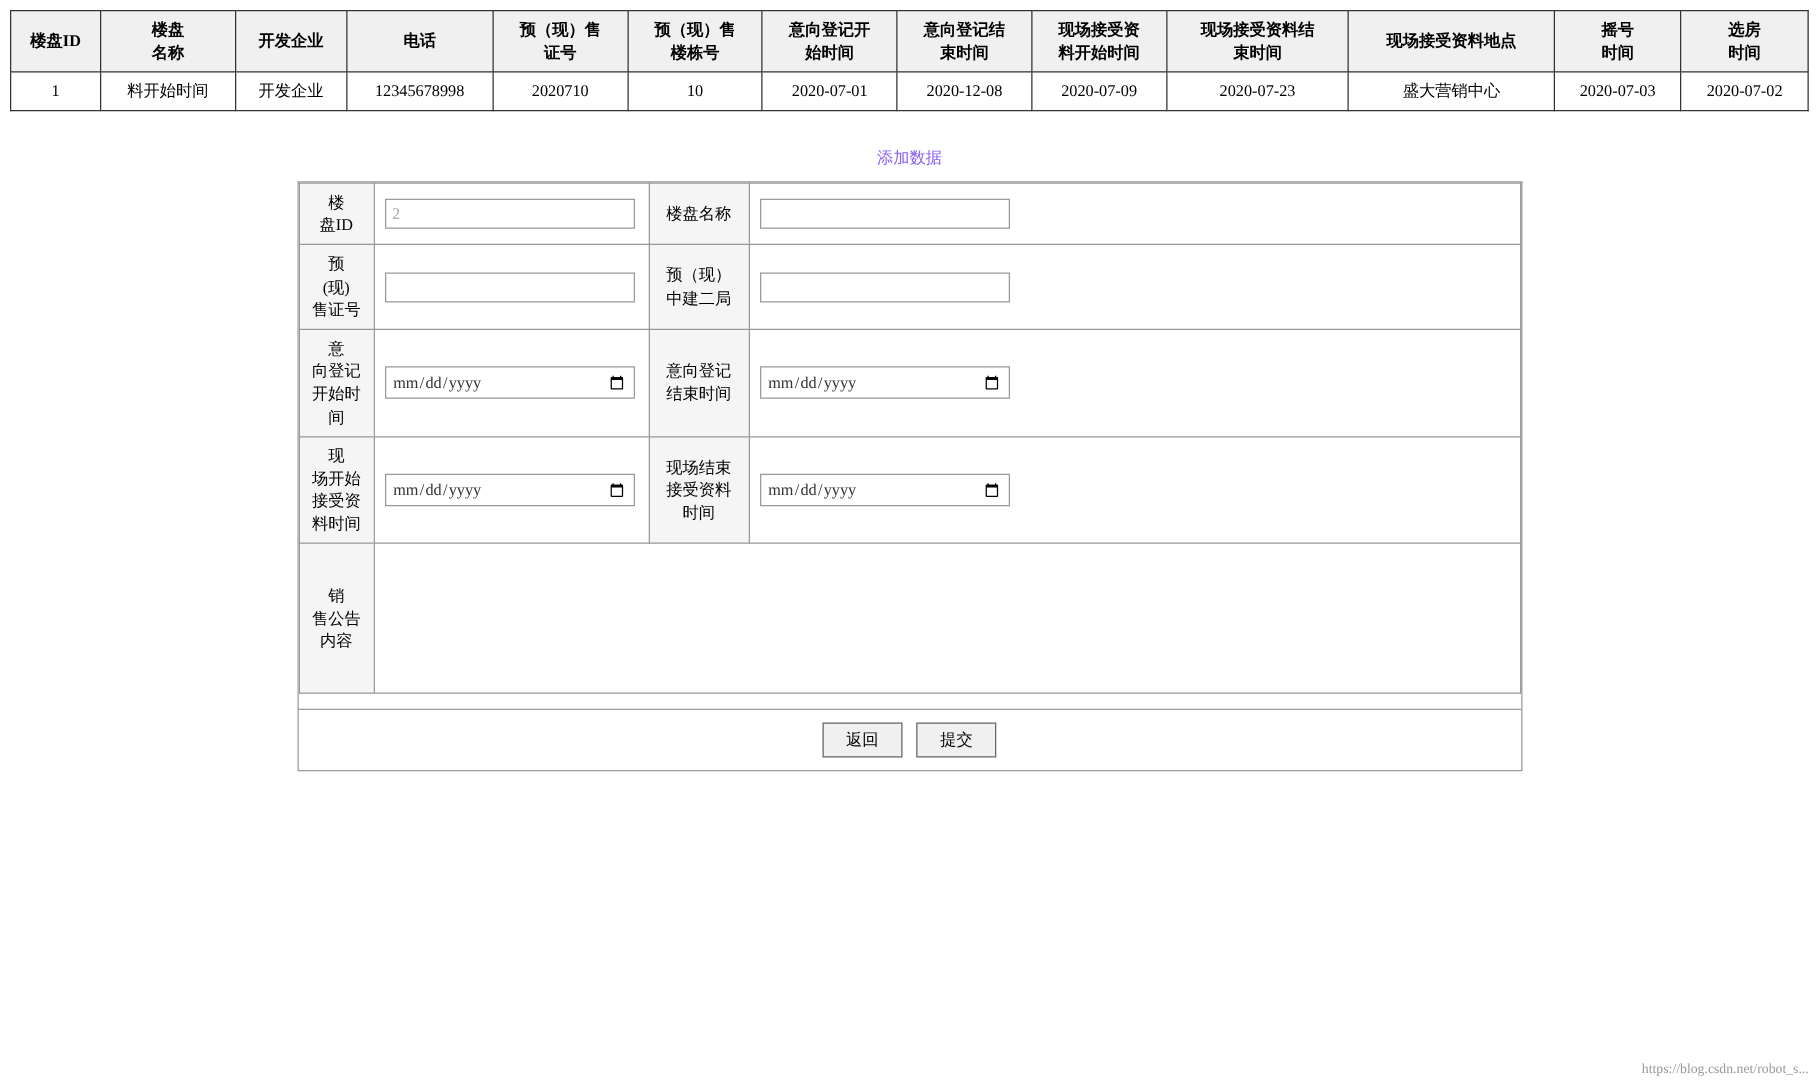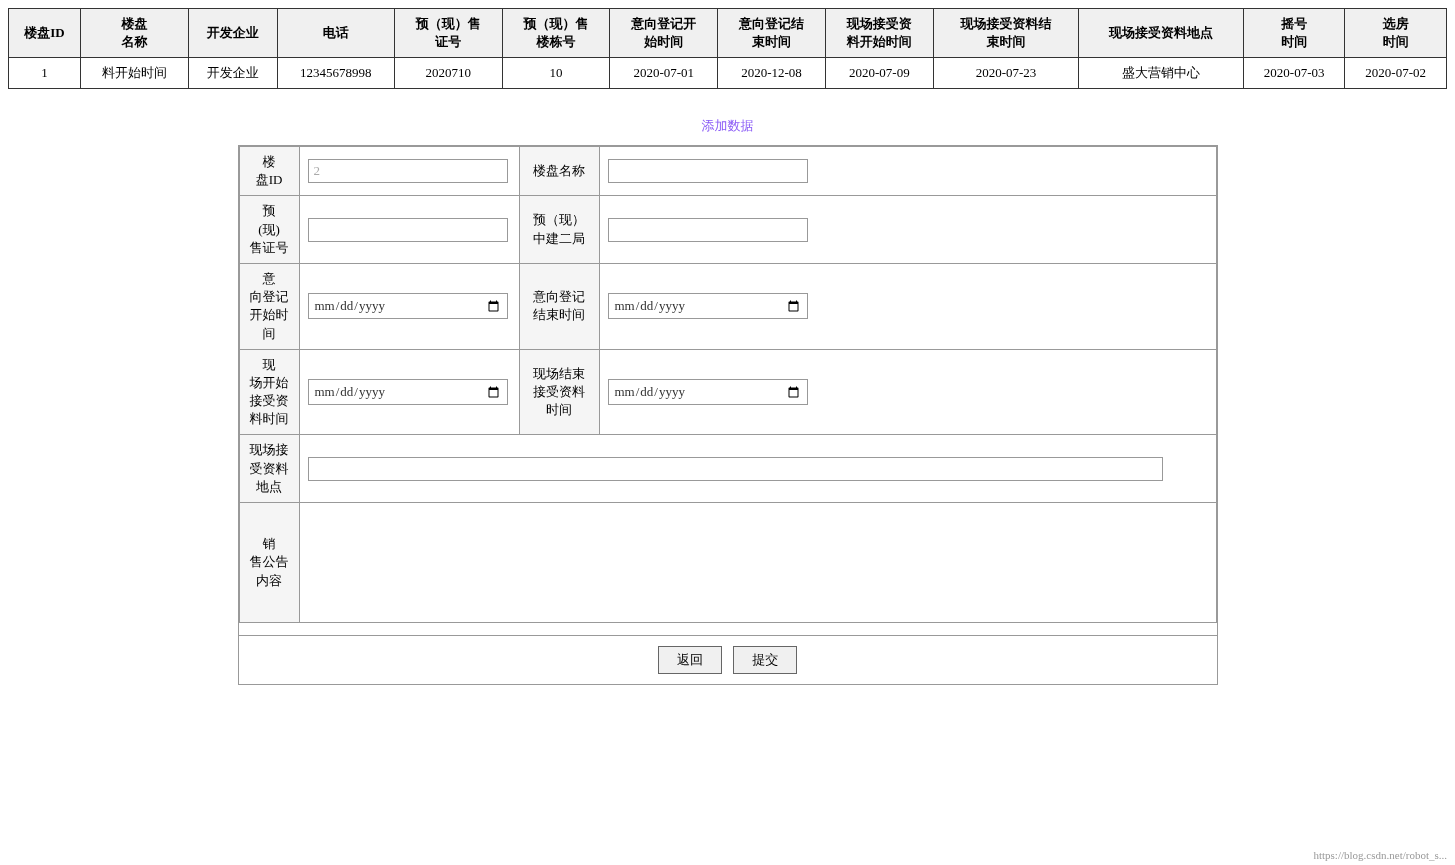--- a/index.html
+++ b/index.html
@@ -213,26 +213,20 @@
         <td class="label-cell">现<br>场开始<br>接受资<br>料时间</td>
         <td class="input-cell">
           <input type="date" style="width: 200px;">
         </td>
         <td class="label-cell">现场结束接受资料时间</td>
         <td class="input-cell">
           <input type="date" style="width: 200px;">
         </td>
       </tr>
 
-      <tr>
-        <td class="label-cell">现场接<br>受资料<br>地点</td>
-        <td colspan="3" class="input-cell">
-          <input type="text" style="width: 95%;">
-        </td>
-      </tr>
 
       <tr>
         <td class="label-cell" style="height:120px;">销<br>售公告<br>内容</td>
         <td colspan="3" class="input-cell" style="padding:0;">
           <textarea style=""></textarea>
         </td>
       </tr>
 
       <tr>
         <td colspan="4" style="height:10px; border:none;"></td>

